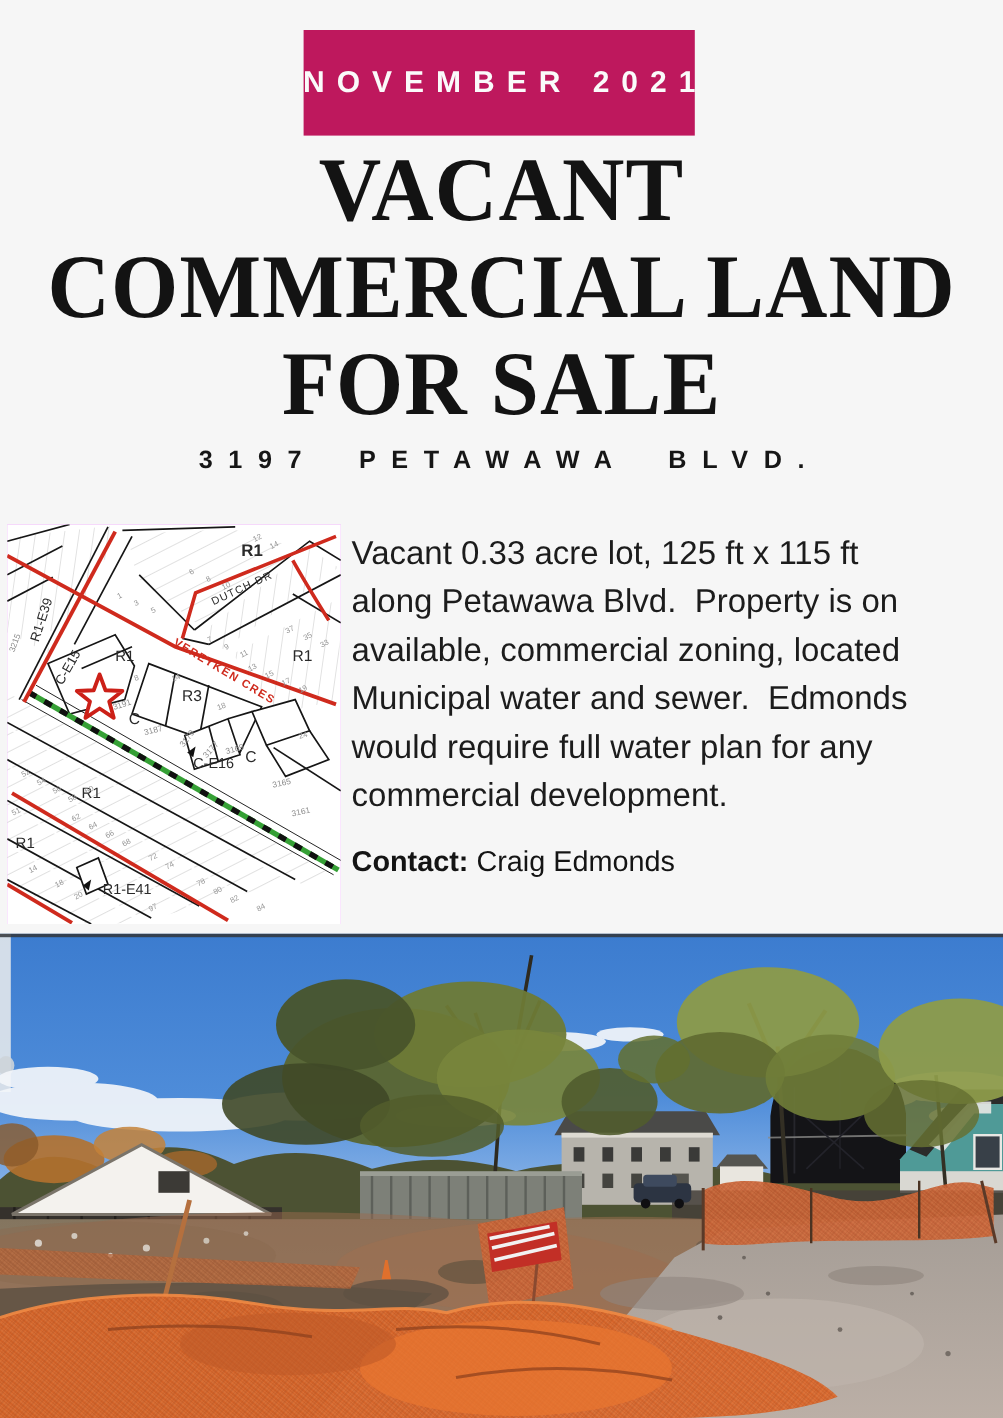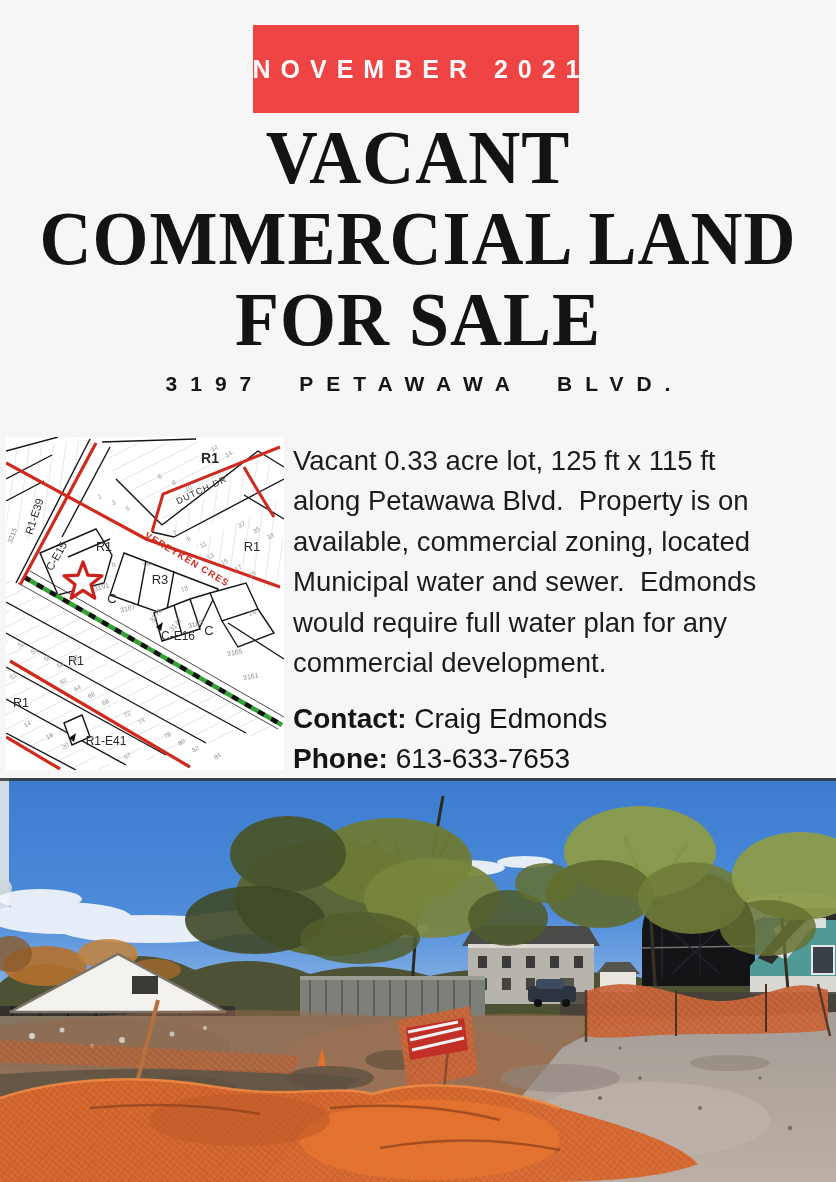--- a/index.html
+++ b/index.html
@@ -1,31 +1,31 @@
 <!DOCTYPE html>
 <html><head>
 <meta charset="utf-8">
 <style>
   html,body{margin:0;padding:0;background:#ffffff;}
   .page{position:relative;width:836px;height:1182px;background:#f6f6f6;overflow:hidden;
         font-family:"Liberation Sans",sans-serif;color:#1a1a1a;}
-  .banner{position:absolute;left:253px;top:25px;width:326px;height:88px;background:#ef4444;
+  .banner{position:absolute;left:253px;top:25px;width:326px;height:88px;background:#be185d;
           display:flex;align-items:center;justify-content:center;}
   .banner span{color:#fafafa;font-size:25px;font-weight:700;letter-spacing:10px;padding-left:10px;white-space:nowrap;}
   .title{position:absolute;left:0;top:118px;width:836px;margin:0;text-align:center;
          font-family:"Liberation Serif",serif;font-weight:700;color:#131313;
          font-size:72px;line-height:77px;letter-spacing:1px;transform:scale(1,1.05);transform-origin:top center;}
   .subtitle{position:absolute;left:0;top:372px;width:836px;text-align:center;
             font-size:21px;font-weight:700;letter-spacing:13px;word-spacing:16px;color:#161616;
             padding-left:13px;box-sizing:border-box;white-space:nowrap;}
   .mapbox{position:absolute;left:6px;top:437px;width:278px;height:333px;background:#f0abfc;}
   .mapbox svg{display:block;}
   .desc{position:absolute;left:293px;top:441px;width:540px;font-size:27.5px;line-height:40.4px;color:#1c1c1c;}
   .desc div{white-space:pre;}
-  .contact{position:absolute;left:293px;top:699px;font-size:28px;line-height:40px;color:#141414;}
+  .contact{position:absolute;left:293px;top:699px;font-size:24px;line-height:40px;color:#141414;}
   .contact b{font-weight:700;}
   .photo{position:absolute;left:0;top:778px;width:836px;height:404px;}
   .photo svg{display:block;}
   svg text{font-family:"Liberation Sans",sans-serif;}
 </style>
 </head>
 <body>
 
 <div class="page">
 
@@ -203,24 +203,20 @@
     <div>Municipal water and sewer.  Edmonds</div>
     <div>would require full water plan for any</div>
     <div>commercial development.</div>
   </div>
 
   <div class="contact">
     <div>
       <b>Contact:</b>
       <span>Craig Edmonds</span>
     </div>
-    <div>
-      <b>Phone:</b>
-      <span>613-633-7653</span>
-    </div>
   </div>
 
   <div class="photo">
     <svg width="836" height="404" viewBox="0 0 836 404" aria-label="Vacant dirt lot surrounded by orange construction mesh fencing, autumn trees, houses and blue sky">
       <defs>
         <linearGradient id="skyg" x1="0" y1="0" x2="0" y2="1">
           <stop offset="0" stop-color="#3c7ccf"></stop>
             <stop offset="0.55" stop-color="#4e8cd9"></stop>
             <stop offset="1" stop-color="#9cc0ec"></stop>
         </linearGradient>

